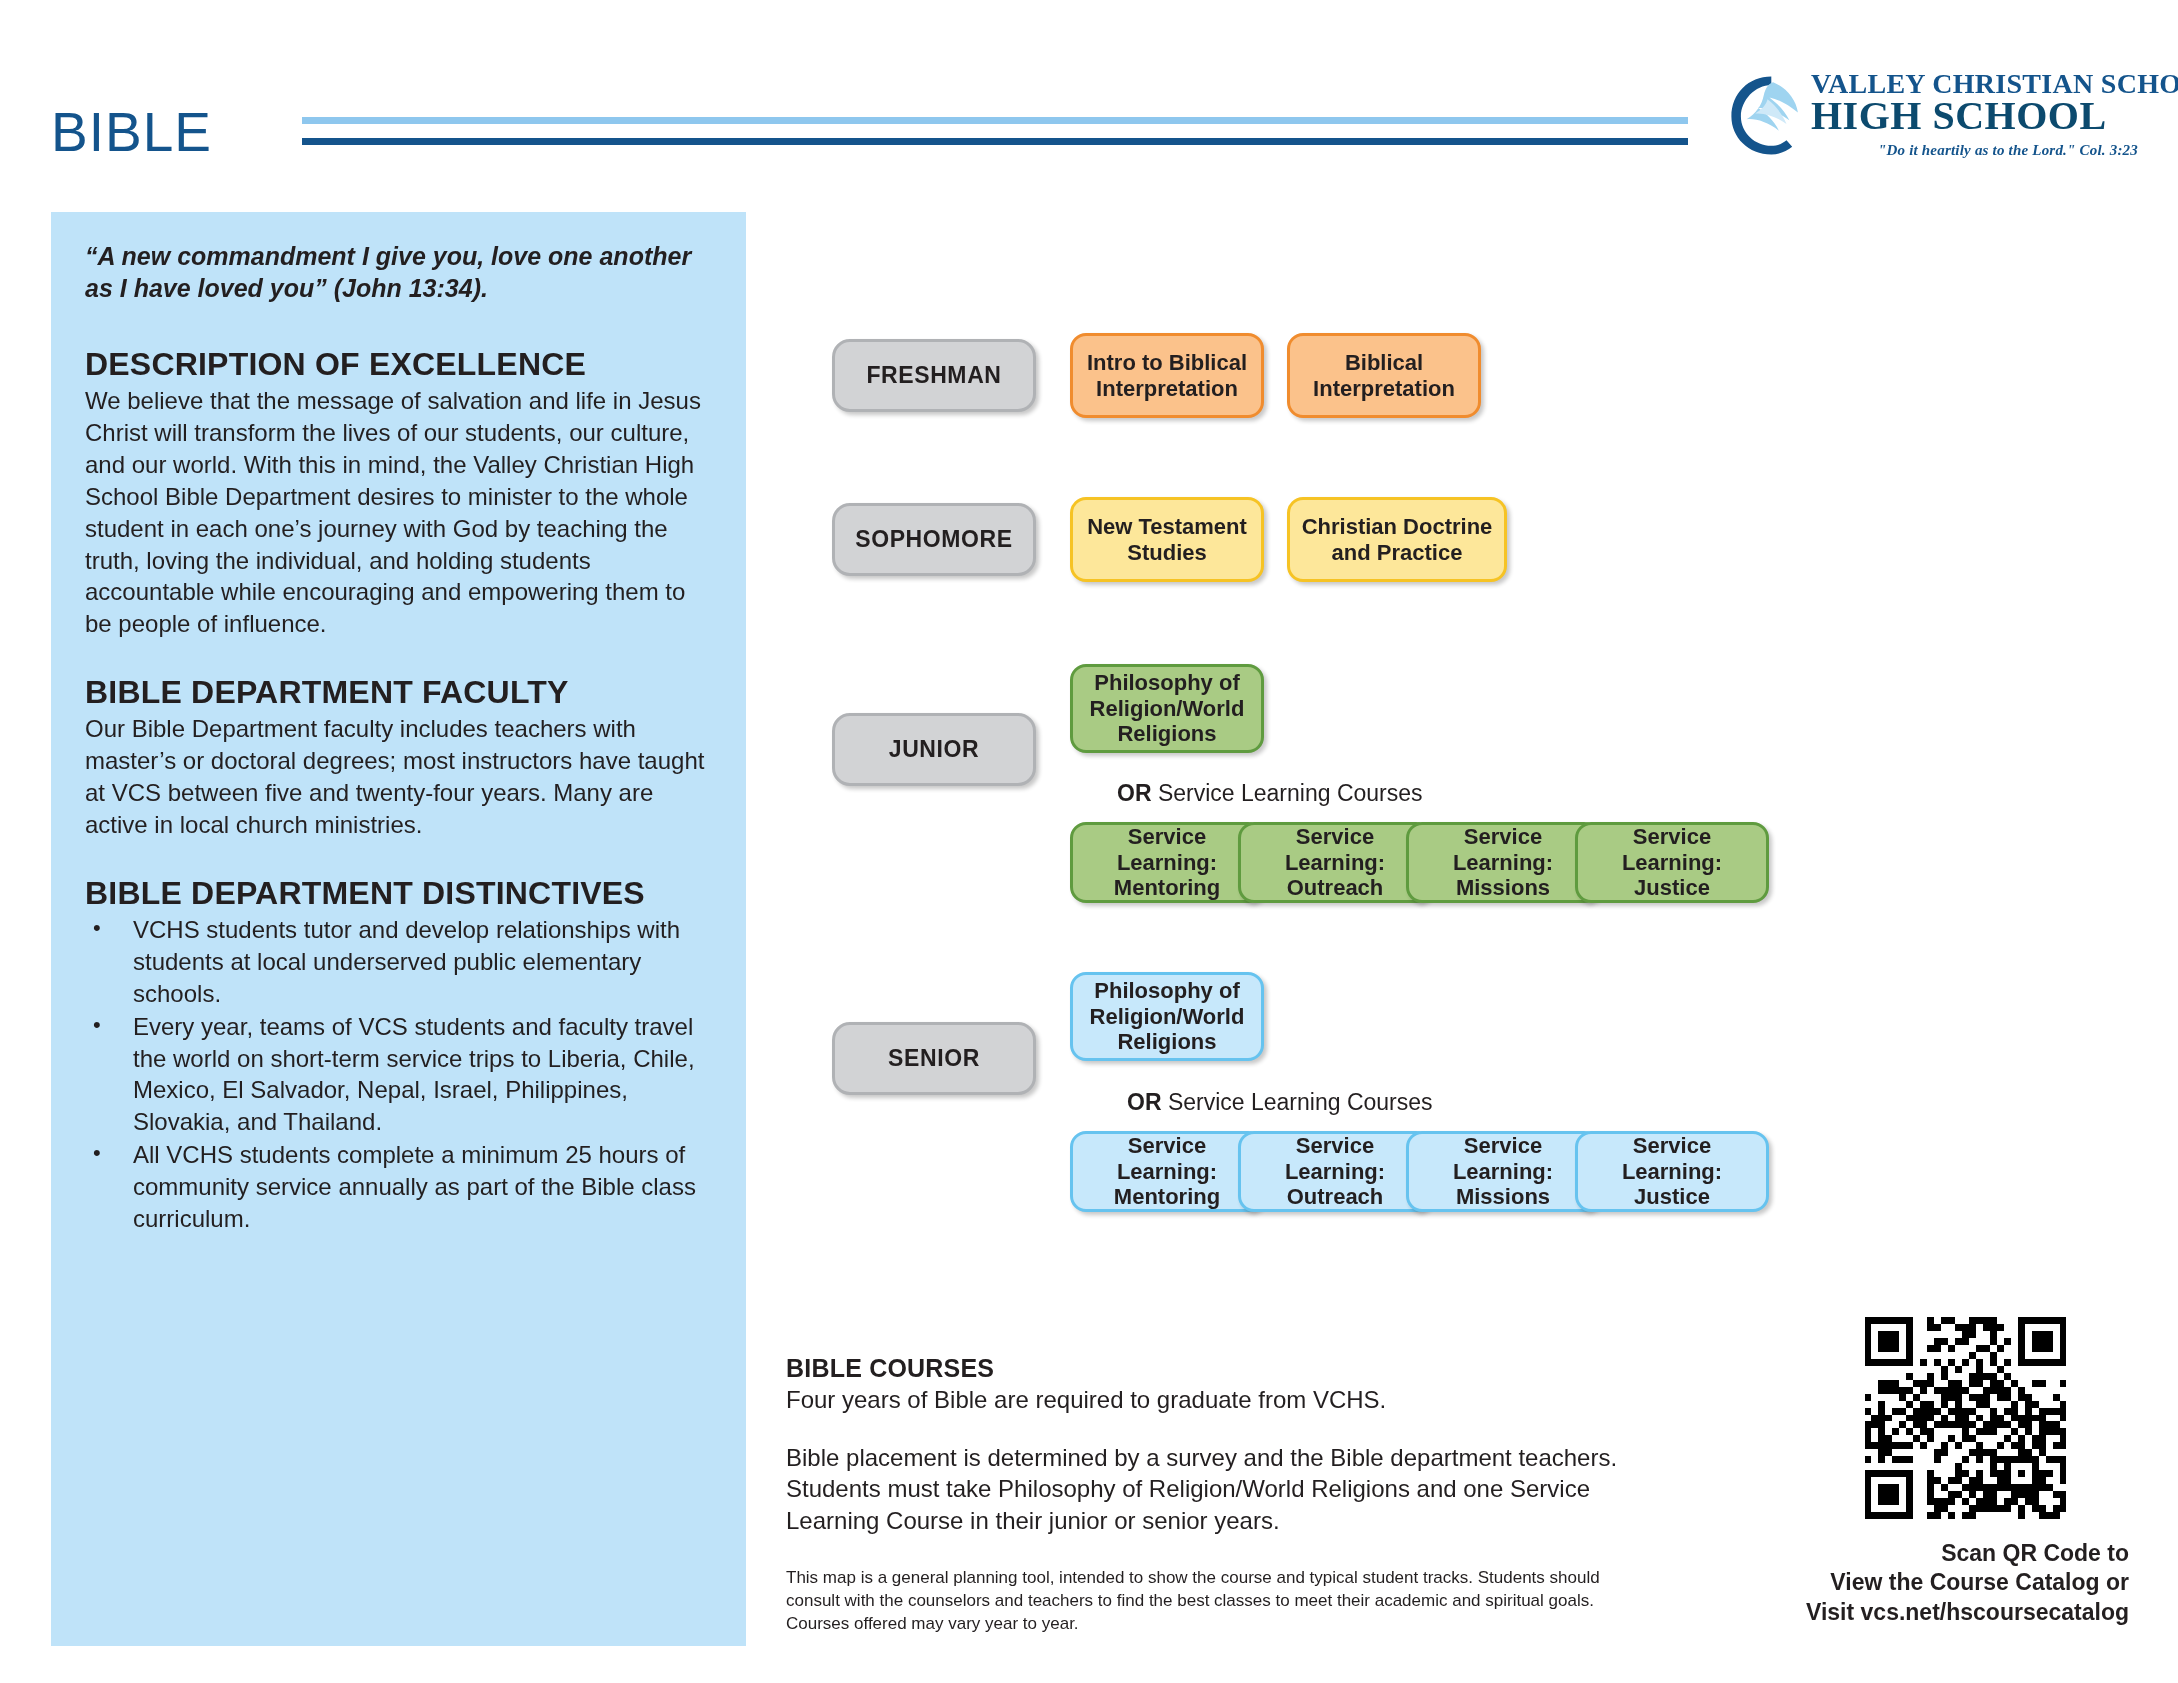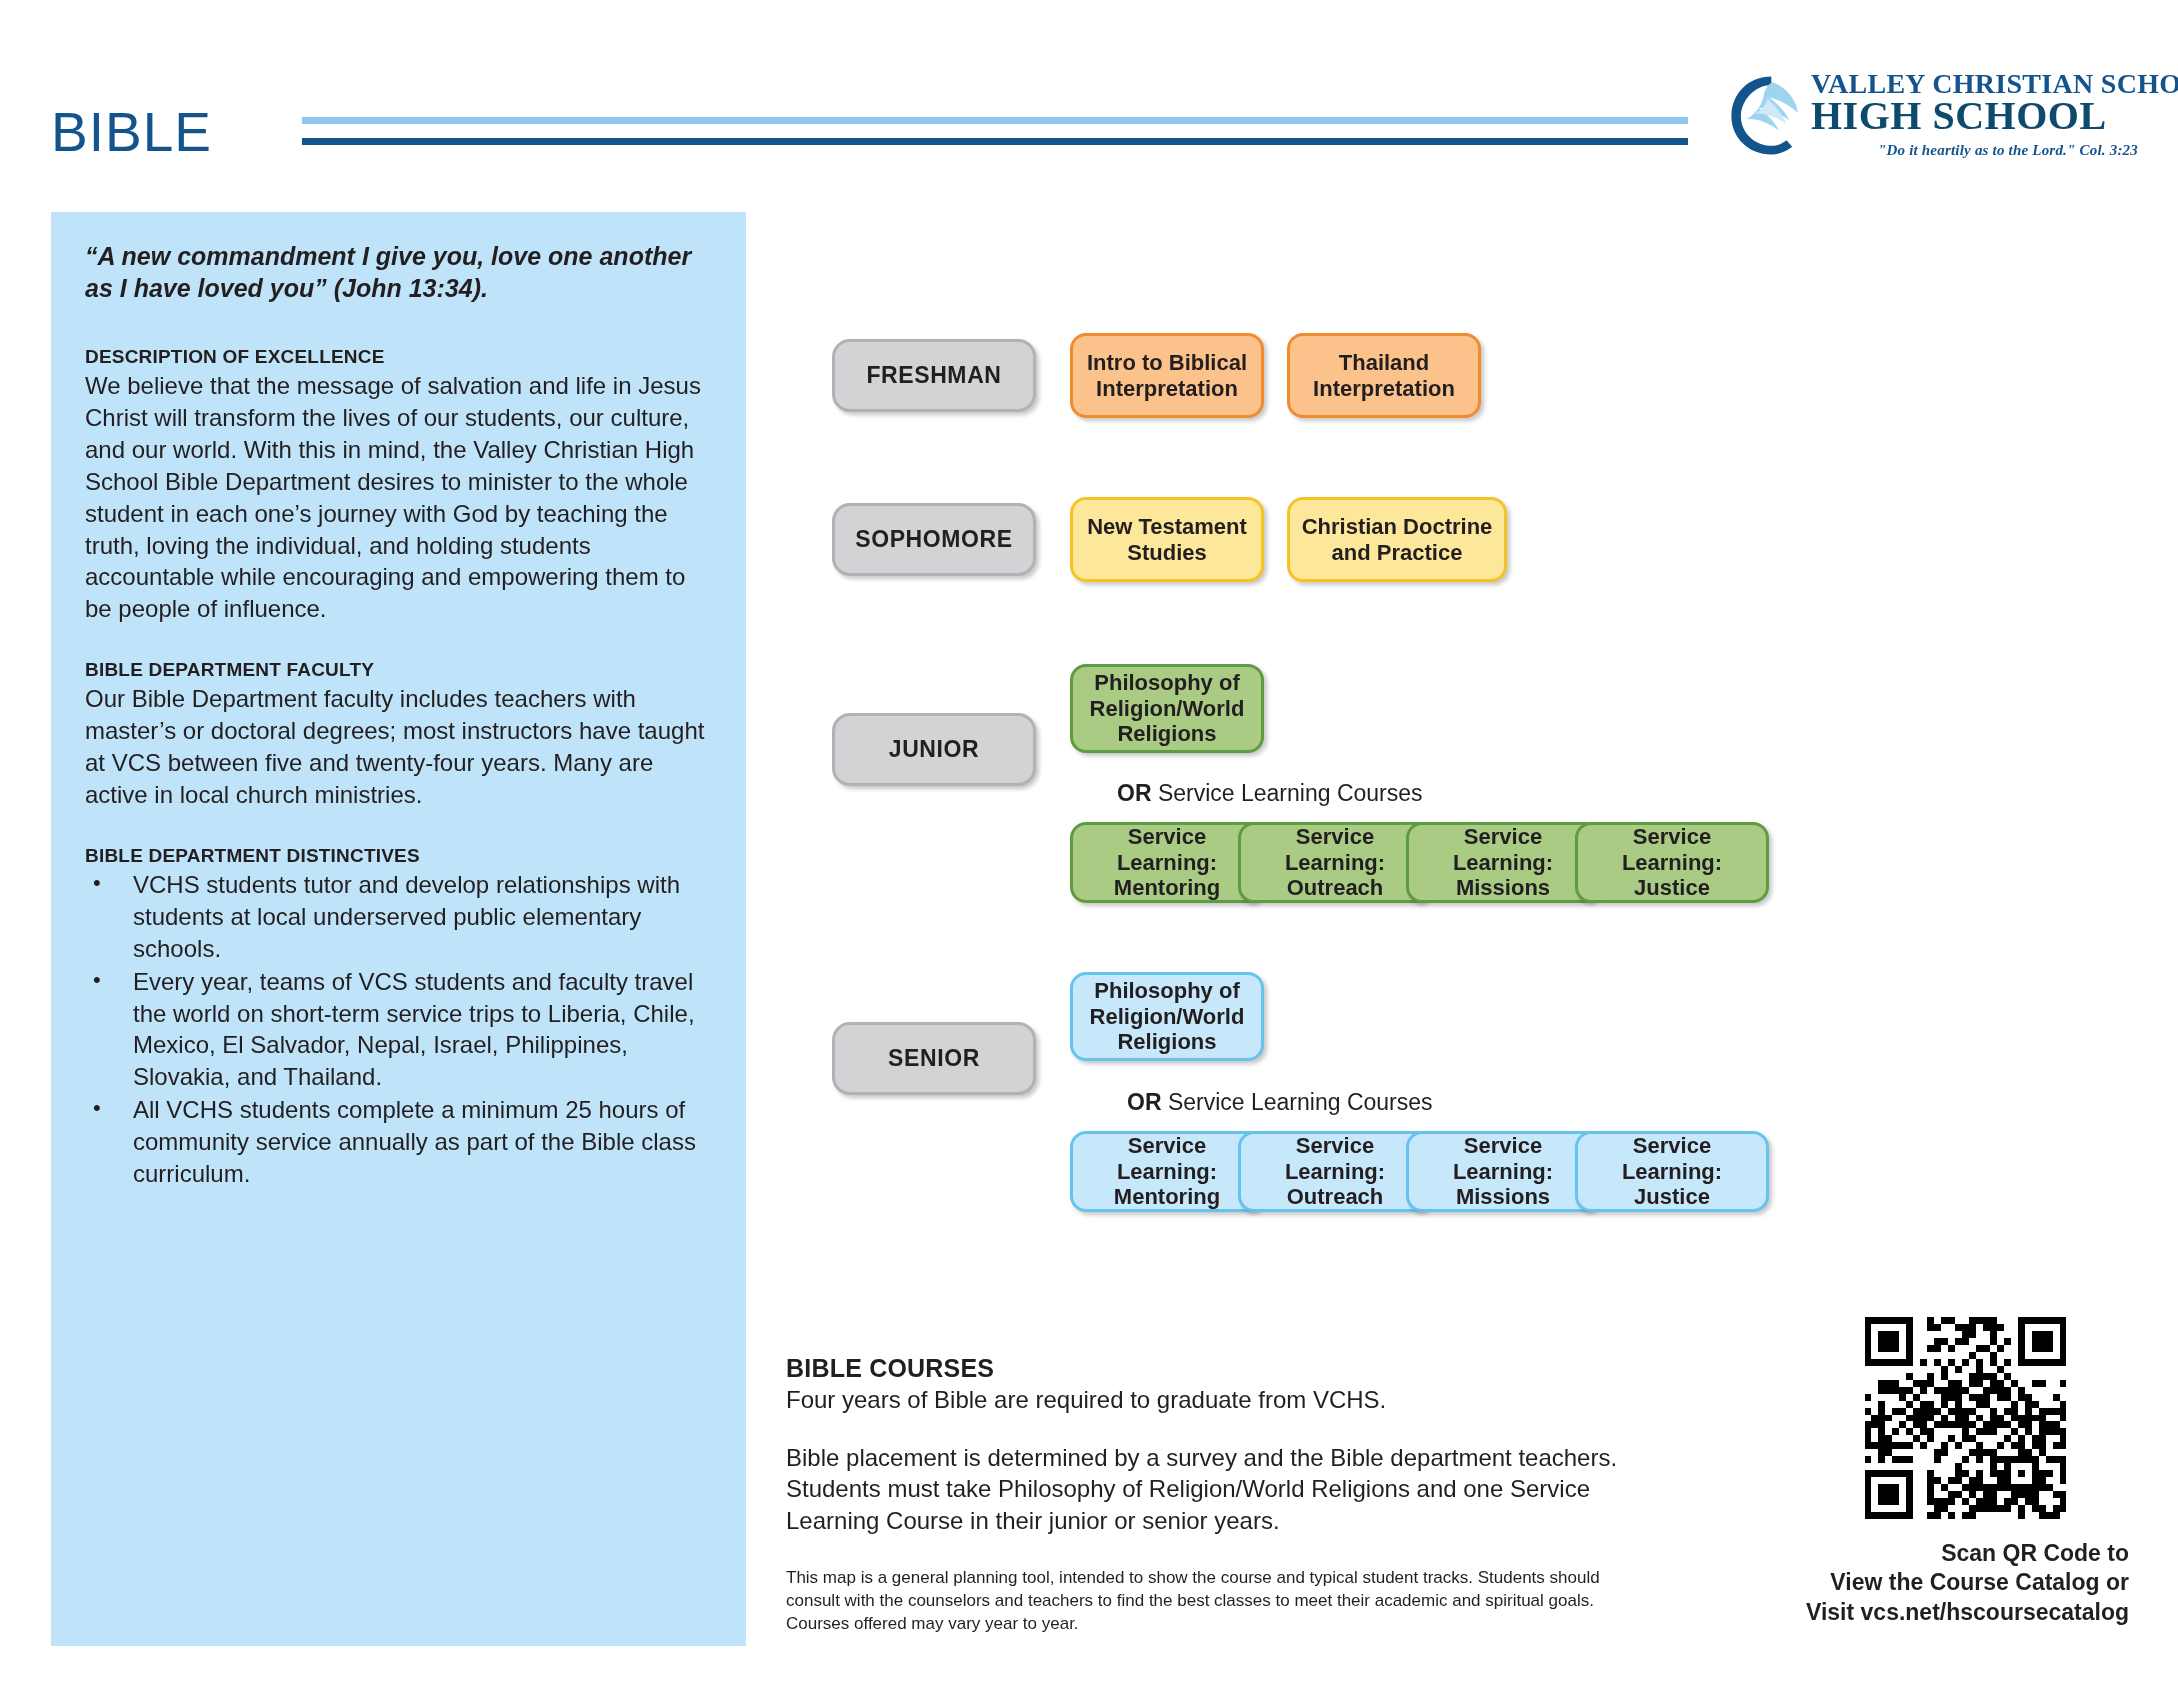--- a/index.html
+++ b/index.html
@@ -50,21 +50,21 @@
     position:absolute; left:51px; top:212px;
     width:695px; height:1434px;
     background:#bfe3f9;
     padding:28px 34px 0 34px;
   }
   #sidebar-quote {
     font-size:25px; font-style:italic; font-weight:bold;
     line-height:1.28; color:#231f20; margin-bottom:42px;
   }
   .sb-heading {
-    font-size:19px; font-weight:bold; letter-spacing:0.2px;
+    font-size:32px; font-weight:bold; letter-spacing:0.2px;
     color:#231f20; margin-bottom:2px;
   }
   .sb-body {
     font-size:24px; line-height:1.33; color:#231f20;
   }
   .sb-block { margin-bottom:34px; }
   #sidebar-bullets { list-style:none; margin-top:2px; }
   #sidebar-bullets li {
     position:relative; padding-left:48px;
     font-size:24px; line-height:1.33; margin-bottom:1px;
@@ -177,21 +177,21 @@
       <li>All VCHS students complete a minimum 25 hours of community service annually as part of the Bible class curriculum.</li>
     </ul>
   </div>
 </div>
 
 <div id="flow">
 
   <div class="grade-row">
     <div class="pill" style="left:0px; top:12px;">FRESHMAN</div>
     <div class="course c-orange" style="left:238px; top:6px; width:194px; height:85px;">Intro to Biblical Interpretation</div>
-    <div class="course c-orange" style="left:455px; top:6px; width:194px; height:85px;">Thailand Interpretation</div>
+    <div class="course c-orange" style="left:455px; top:6px; width:194px; height:85px;">Biblical Interpretation</div>
   </div>
 
   <div class="grade-row">
     <div class="pill" style="left:0px; top:176px;">SOPHOMORE</div>
     <div class="course c-yellow" style="left:238px; top:170px; width:194px; height:85px;">New Testament Studies</div>
     <div class="course c-yellow" style="left:455px; top:170px; width:220px; height:85px;">Christian Doctrine and Practice</div>
   </div>
 
   <div class="grade-row">
     <div class="course c-green" style="left:238px; top:337px; width:194px; height:89px;">Philosophy of Religion/World Religions</div>

